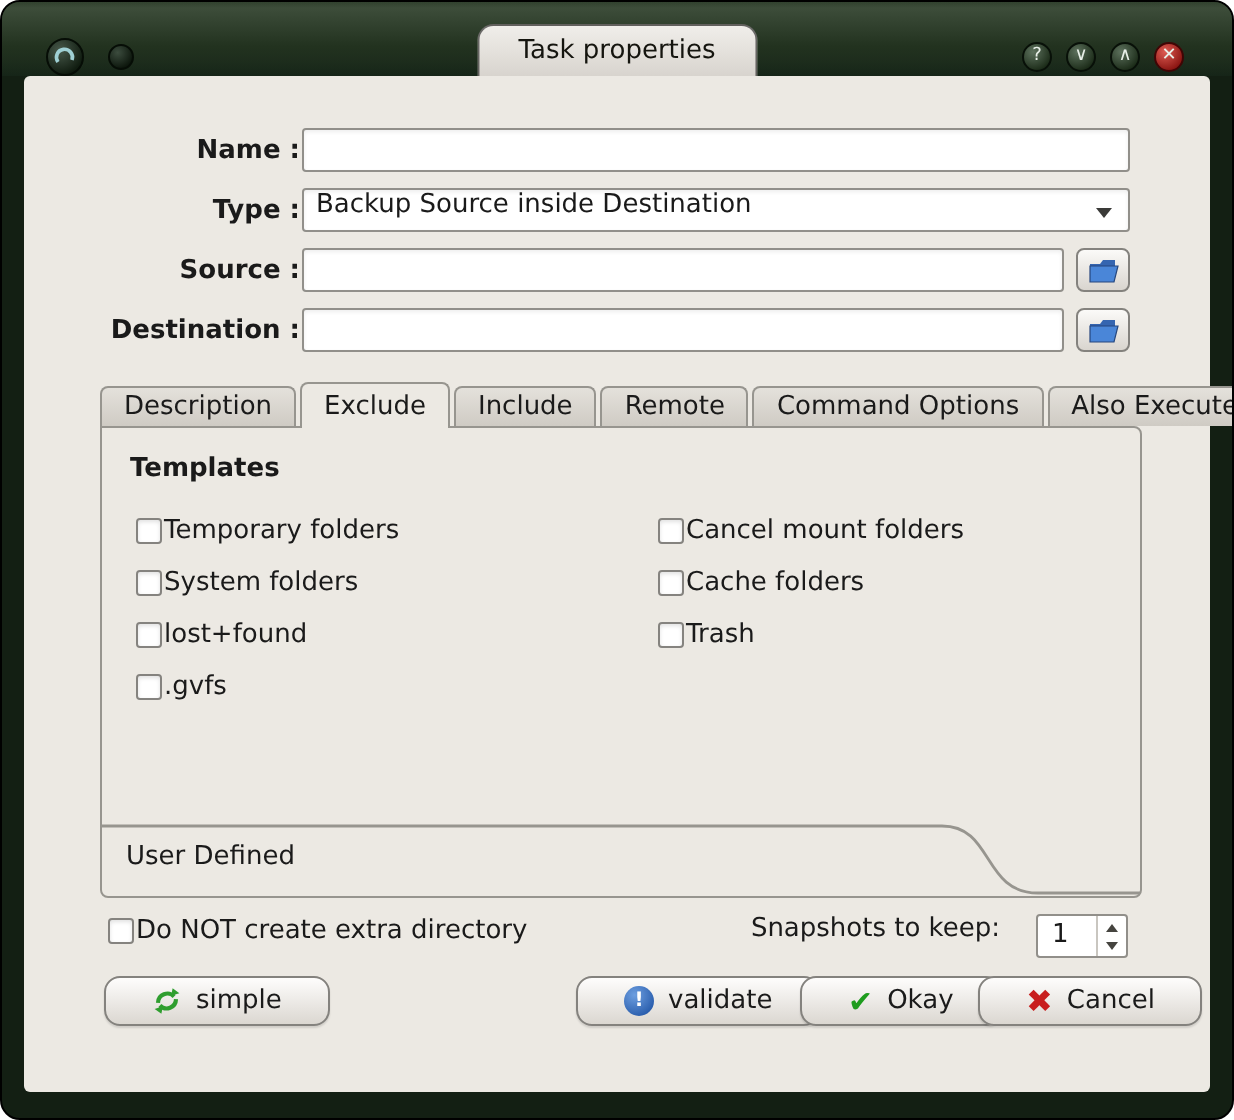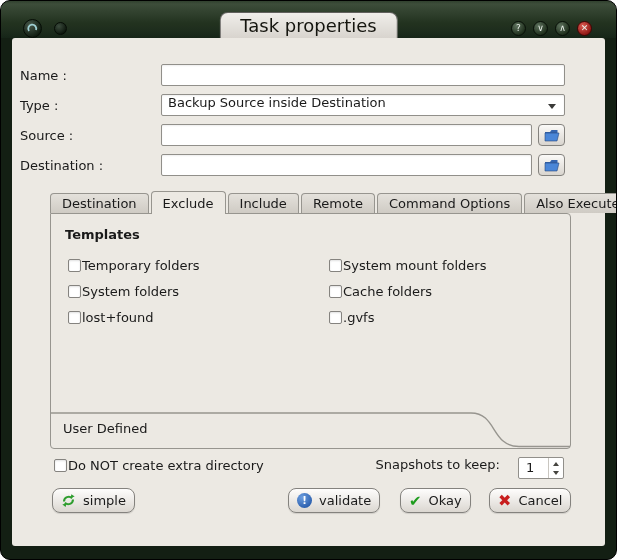--- a/index.html
+++ b/index.html
@@ -24,41 +24,41 @@
   .dot-icon {
     width:13px; height:13px; border-radius:50%;
     background:radial-gradient(circle at 35% 30%, #3c4c3e, #0d170d 75%);
     border:1px solid #060d06;
   }
   .title-tab {
     position:absolute; left:50%; bottom:0; transform:translateX(-50%);
     height:26px; line-height:25px; padding:0 20px;
     background:linear-gradient(#f0eeea,#d8d4ce);
     border:1px solid rgba(0,0,0,.55); border-bottom:none;
-    border-radius:8px 8px 0 0; font-size:18px; color:#15150f; white-space:nowrap;
+    border-radius:8px 8px 0 0; font-size:13px; color:#15150f; white-space:nowrap;
   }
   .tb-right { position:absolute; right:24px; top:20px; display:flex; gap:7px; }
   .tb-btn {
     width:15px; height:15px; border-radius:50%;
     background:radial-gradient(circle at 35% 30%, #5d715d, #1d2d1a 75%);
     border:1px solid #081008; color:#e9f0e9; font-size:9px; line-height:13px;
     text-align:center; cursor:default;
   }
   .tb-btn.close { background:radial-gradient(circle at 35% 30%, #dd5b52, #8c1613 75%); border-color:#400505; }
 
   
   .dialog {
     position:absolute; left:11px; right:11px; top:37px; bottom:13px;
     background:#ece9e3; border-radius:3px; font-size:13px; color:#1a1a1a;
   }
 
   
   .form { position:absolute; left:8px; right:40px; top:26px; }
   .form-row { display:flex; align-items:center; height:22px; margin-bottom:8px; }
-  .form-label { width:130px; text-align:left; margin-right:11px; font-weight:normal; white-space:nowrap; }
+  .form-label { width:130px; text-align:right; margin-right:1px; font-weight:bold; white-space:nowrap; }
   .text-input, .combo {
     flex:1; height:22px; background:#fff; border:1px solid #918f8a; border-radius:2px;
     font-family:inherit; font-size:13px; padding:0 6px; color:#1a1a1a;
     box-shadow:inset 0 1px 2px rgba(0,0,0,.07);
   }
   .combo { display:flex; align-items:flex-start; position:relative; cursor:default; }
   .combo-arrow {
     position:absolute; right:8px; top:9px; width:0; height:0;
     border:4px solid transparent; border-top:5px solid #3a3a38;
   }
@@ -110,21 +110,21 @@
   }
   .spin-value { flex:1; padding:2px 0 0 7px; }
   .spin-buttons { width:15px; border-left:1px solid #c9c6c0; display:flex; flex-direction:column; }
   .spin-up, .spin-down { flex:1; display:flex; align-items:center; justify-content:center; cursor:default; }
   .spin-up::after { content:""; border:3px solid transparent; border-bottom:4px solid #45443f; margin-bottom:2px; }
   .spin-down::after { content:""; border:3px solid transparent; border-top:4px solid #45443f; margin-top:2px; }
 
   .btn {
     position:absolute; height:25px; border:1px solid #84827e; border-radius:8px;
     background:linear-gradient(#fefdfc,#dbd7d1); font-size:13px; color:#1a1a1a;
-    display:flex; align-items:center; gap:7px; padding:0 8px; white-space:nowrap; cursor:default;
+    display:flex; align-items:center; gap:7px; padding:0 23px; white-space:nowrap; cursor:default;
     box-shadow:0 1px 1px rgba(0,0,0,.12);
   }
   .btn-simple   { left:40px;  top:450px; }
   .btn-validate { left:276px; top:450px; }
   .btn-okay     { left:388px; top:450px; }
   .btn-cancel   { left:477px; top:450px; }
 
   .ic-info {
     width:15px; height:15px; border-radius:50%;
     background:radial-gradient(circle at 35% 30%, #6e9fe0, #2b5fae 75%);
@@ -187,51 +187,55 @@
           <svg width="16" height="13" viewBox="0 0 16 13">
             <path d="M1 3 L6 3 L7.5 1 L13.5 1 L13.5 4 L1 4 Z" fill="#3565b0"></path>
             <path d="M1 4 L15 4 L13 12 L1 12 Z" fill="#4a86d8" stroke="#26477e" stroke-width="0.6"></path>
           </svg>
         </div>
       </div>
     </div>
 
     <div class="tabs-area">
       <div class="tabbar">
-        <div class="tab">Destination</div>
+        <div class="tab">Description</div>
         <div class="tab active">Exclude</div>
         <div class="tab">Include</div>
         <div class="tab">Remote</div>
         <div class="tab">Command Options</div>
         <div class="tab">Also Execute</div>
       </div>
 
       <div class="frame">
         <div class="panel-heading">Templates</div>
 
         <div class="check-grid">
           <label class="check-item">
             <span class="checkbox"></span>
             <span class="check-label">Temporary folders</span>
           </label>
           <label class="check-item">
             <span class="checkbox"></span>
-            <span class="check-label">System mount folders</span>
+            <span class="check-label">Cancel mount folders</span>
           </label>
           <label class="check-item">
             <span class="checkbox"></span>
             <span class="check-label">System folders</span>
           </label>
           <label class="check-item">
             <span class="checkbox"></span>
             <span class="check-label">Cache folders</span>
           </label>
           <label class="check-item">
             <span class="checkbox"></span>
             <span class="check-label">lost+found</span>
+          </label>
+          <label class="check-item">
+            <span class="checkbox"></span>
+            <span class="check-label">Trash</span>
           </label>
           <label class="check-item">
             <span class="checkbox"></span>
             <span class="check-label">.gvfs</span>
           </label>
         </div>
 
         <div class="user-defined-tab">
           <svg width="519" height="36" viewBox="0 0 519 36">
             <path d="M0 1 L420 1 C 446 1 440 34.5 468 34.5 L519 34.5" fill="none" stroke="#97958f" stroke-width="1.4"></path>

